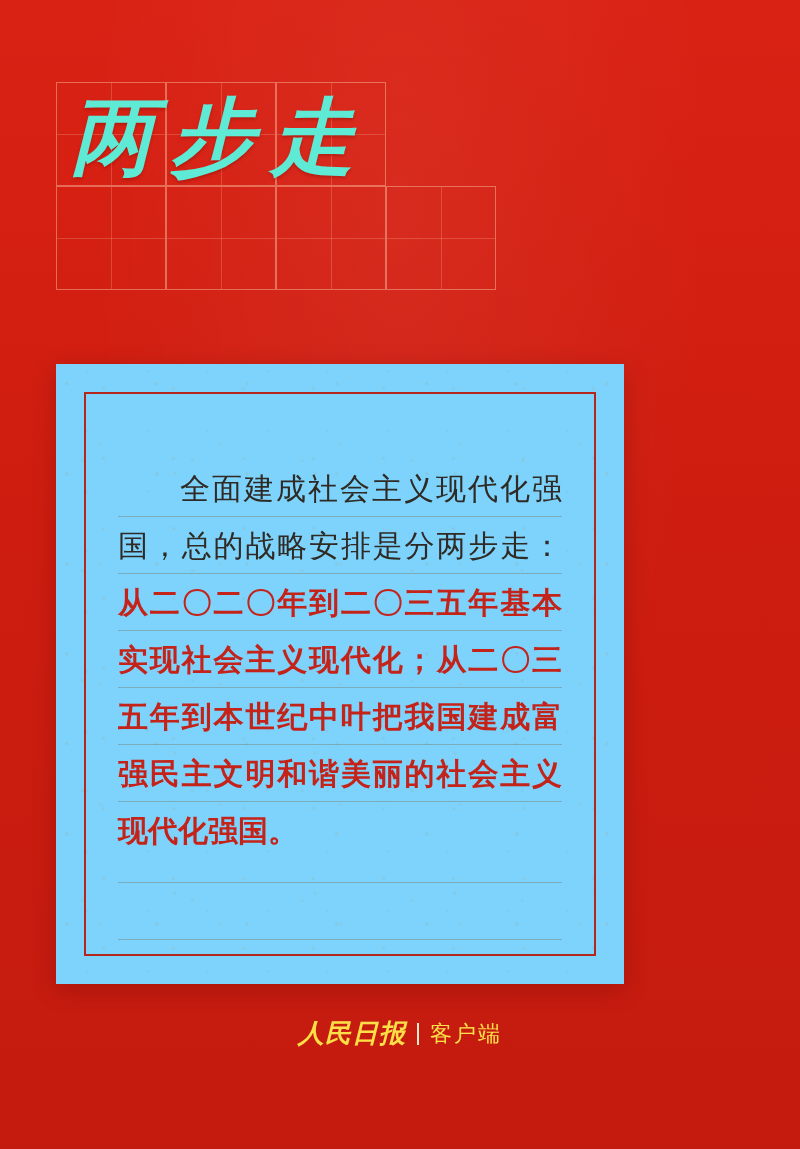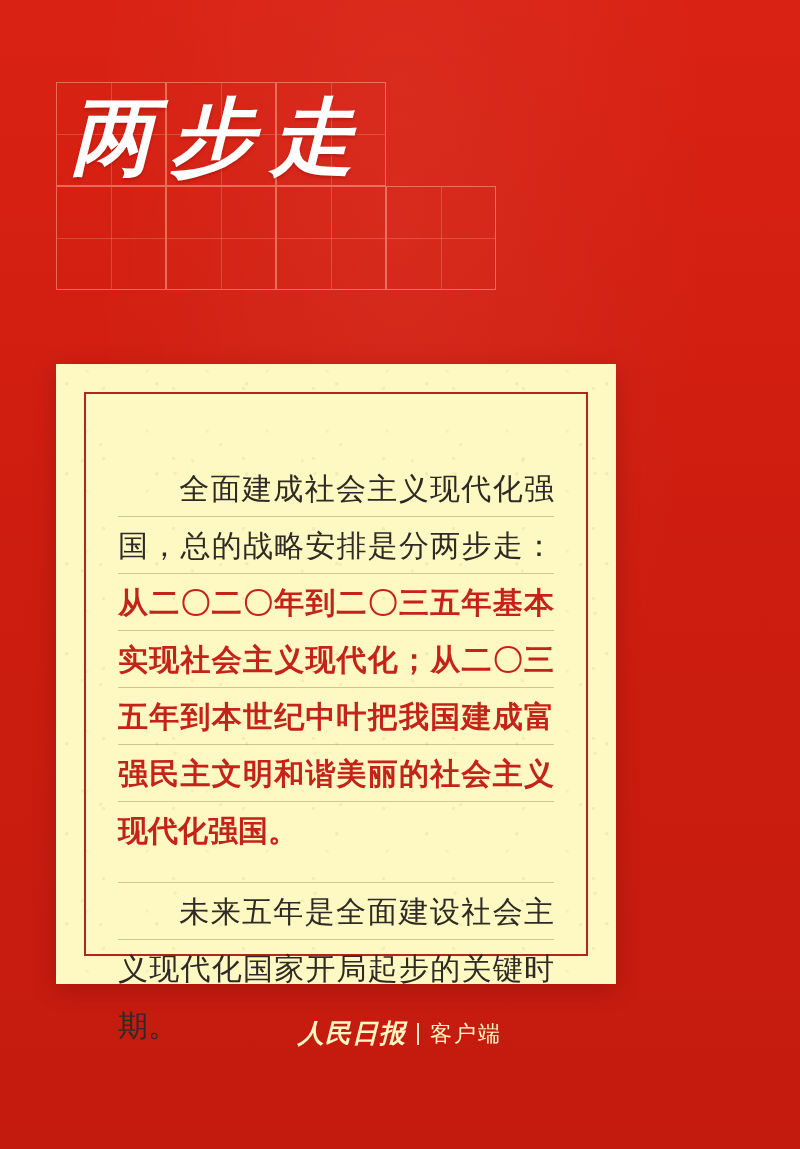--- a/index.html
+++ b/index.html
@@ -52,21 +52,21 @@
     left: 0; right: 0; top: 50%;
     height: 1px;
   }
   .grid-cell::after {
     top: 0; bottom: 0; left: 50%;
     width: 1px;
   }
   .title-text {
     position: absolute;
     inset: 0;
-    color: #ffffff;
+    color: #5eead4;
     font-family: "Liberation Serif", serif;
     font-weight: bold;
   }
   .title-line {
     position: absolute;
     white-space: nowrap;
     letter-spacing: 16px;
     font-size: 84px;
     line-height: 1;
     text-shadow: 0 2px 3px rgba(120, 10, 0, 0.35);
@@ -81,22 +81,23 @@
     top: 124px;
   }
 
   
   .card {
     position: absolute;
     left: 56px;
     top: 364px;
     width: 560px;
     height: 620px;
-    background: #fef9c3;
+    background: #7dd3fc;
     box-shadow: 0 6px 22px rgba(90, 8, 0, 0.28);
+    padding-left: 8px;
   }
   .card::before {
     
     content: "";
     position: absolute;
     inset: 0;
     background-image:
       radial-gradient(circle at 12% 22%, rgba(170,150,110,0.14) 0 1.5px, transparent 2px),
       radial-gradient(circle at 37% 67%, rgba(170,150,110,0.12) 0 1.5px, transparent 2px),
       radial-gradient(circle at 68% 35%, rgba(170,150,110,0.13) 0 1.5px, transparent 2px),
@@ -161,21 +162,21 @@
     height: 24px;
   }
 
   
   .footer {
     position: absolute;
     left: 0;
     right: 0;
     top: 1016px;
     text-align: center;
-    color: #fef9c3;
+    color: #fde047;
     font-family: "Liberation Serif", serif;
     white-space: nowrap;
   }
   .footer .brand {
     font-size: 26px;
     font-weight: bold;
     font-style: italic;
     letter-spacing: 1px;
     vertical-align: middle;
   }
@@ -225,23 +226,20 @@
     <div class="rule"></div>
     <div class="rule gap"></div>
     <div class="rule"></div>
     <div class="rule"></div>
   </div>
 
   <div class="card-body">
     <p class="para">
       <span class="indent"></span><span>全面建成社会主义现代化强国，总的战略安排是分两步走：</span><span class="emph">从二〇二〇年到二〇三五年基本实现社会主义现代化；从二〇三五年到本世纪中叶把我国建成富强民主文明和谐美丽的社会主义现代化强国。</span>
     </p>
-    <p class="para">
-      <span class="indent"></span><span>未来五年是全面建设社会主义现代化国家开局起步的关键时期。</span>
-    </p>
   </div>
 </div>
 
 <div class="footer">
   <span class="brand">人民日报</span>
   <span class="bar"></span>
   <span class="client">客户端</span>
 </div>
 
 </body></html>

